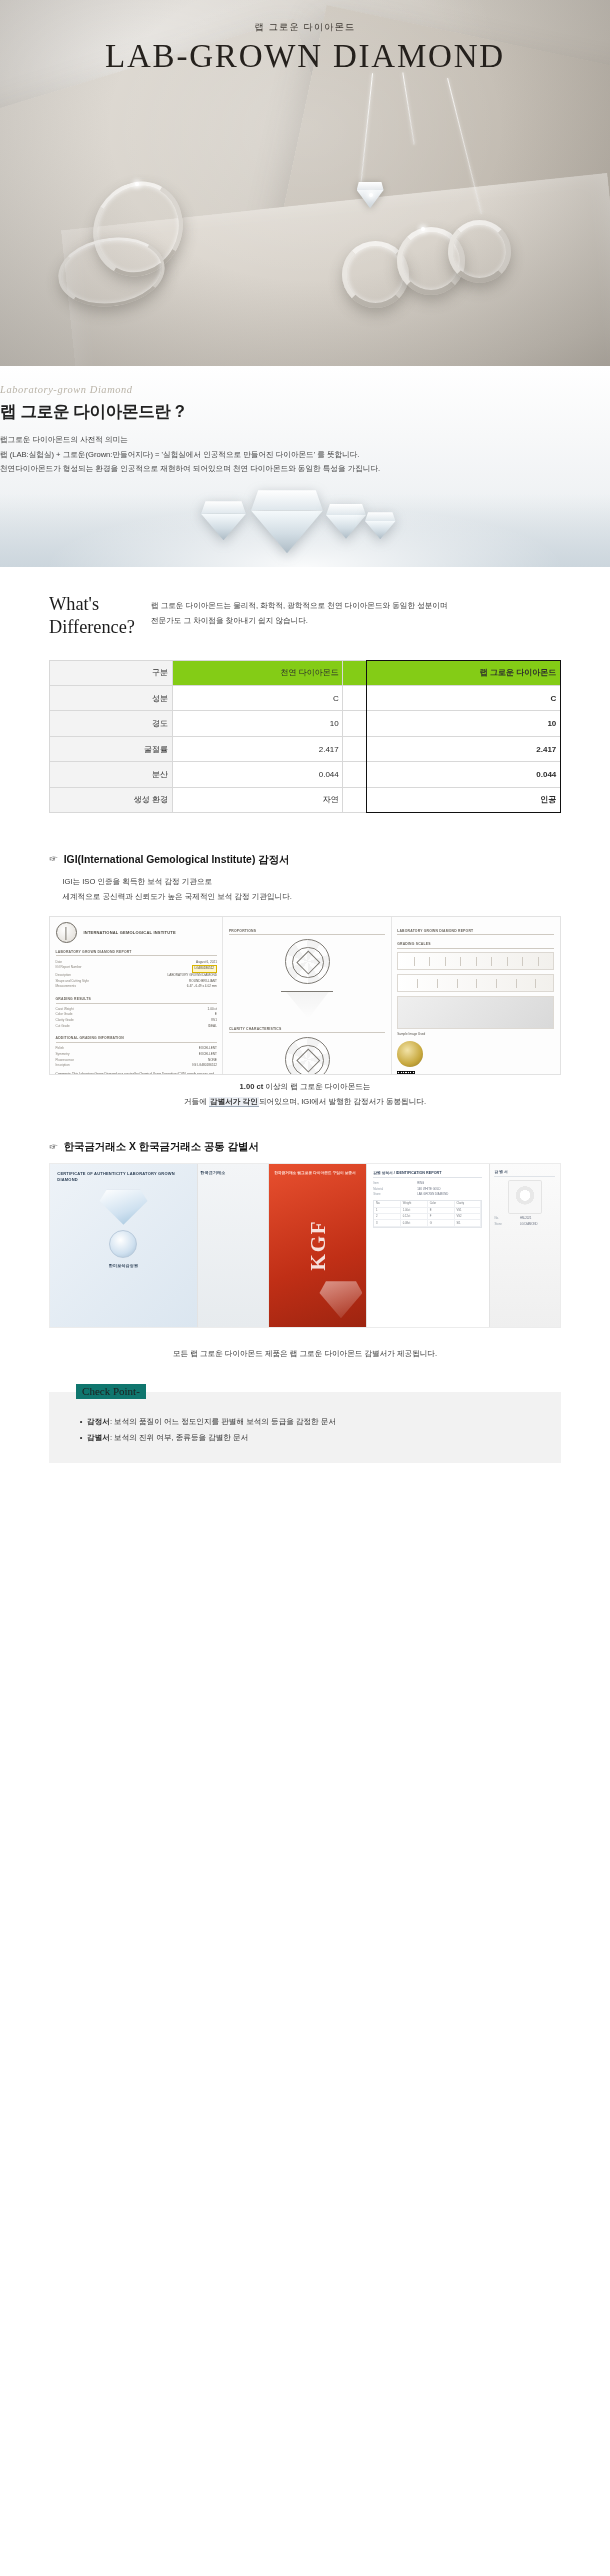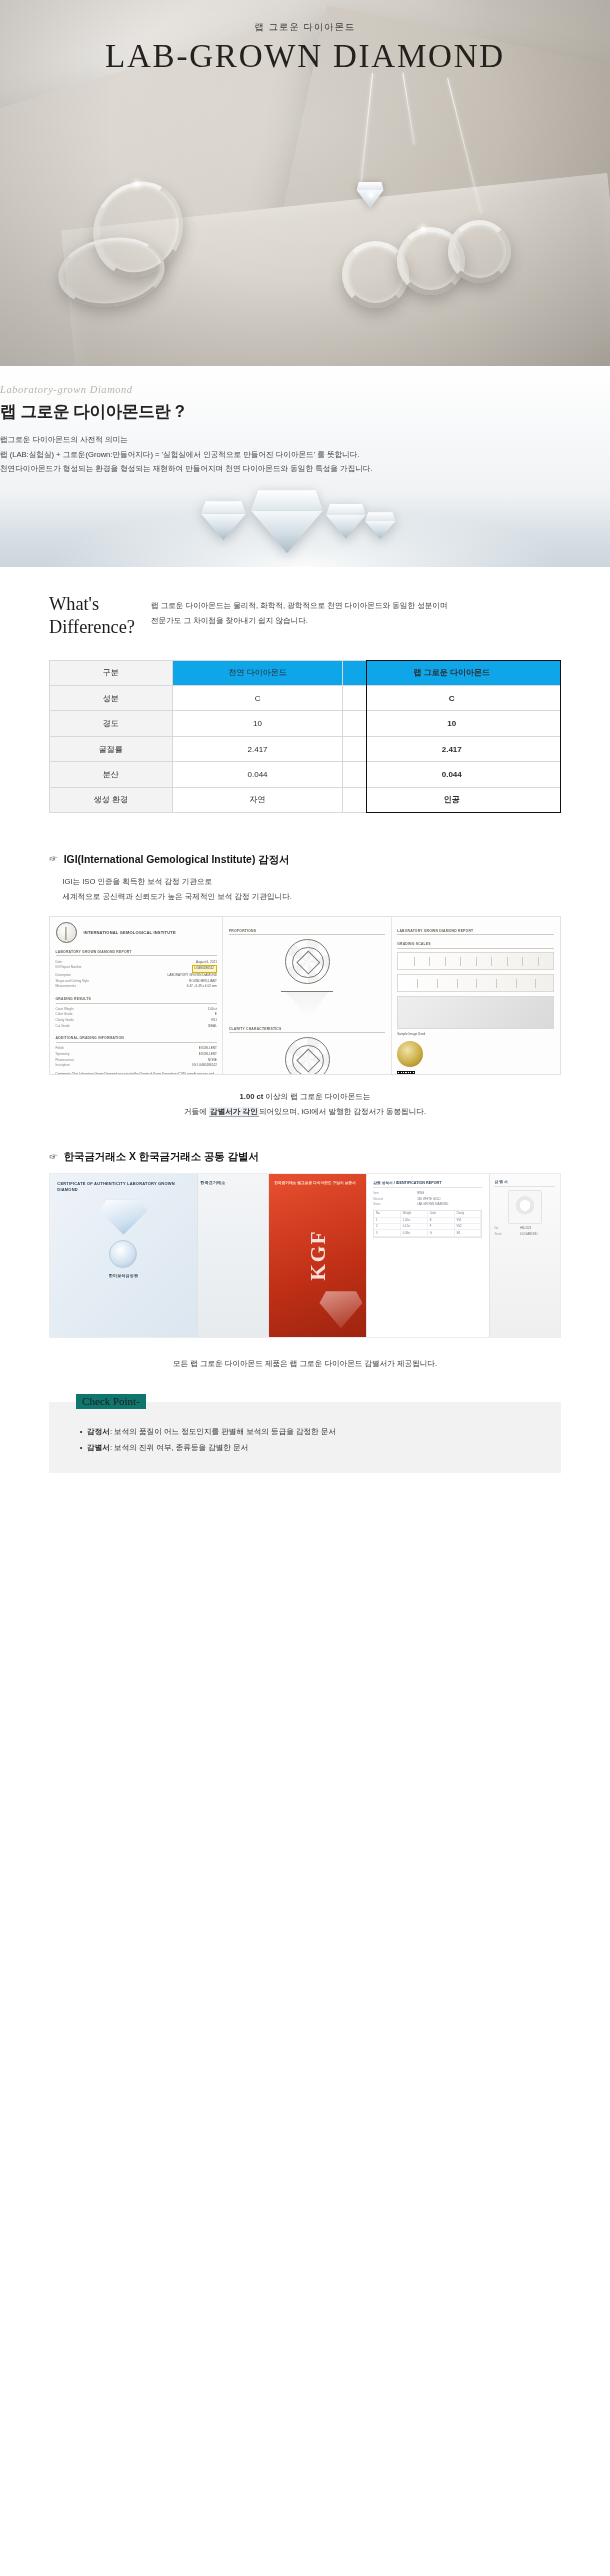--- a/index.html
+++ b/index.html
@@ -232,26 +232,26 @@
     padding-top: 6.1px;
   }
   table.cmp {
     width: 100%;
     border-collapse: collapse;
     font-size: 8px;
     color: #2c2c2c;
   }
   table.cmp td, table.cmp th {
     border: 0.6px solid #d8d8d8;
-    text-align: center;
+    text-align: right;
     padding: 6.7px 3.7px;
     font-weight: 400;
   }
   table.cmp thead td {
-    background: #0ea5e9;
+    background: #84cc16;
     font-weight: 500;
   }
   table.cmp td.label {
     background: #f3f3f3;
     width: 24%;
     font-weight: 500;
   }
   table.cmp .hi {
     font-weight: 700;
   }
@@ -433,21 +433,21 @@
     width: 26px; height: 26px;
     border-radius: 50%;
     background: radial-gradient(circle at 40% 35%, #f2e3a8, #c8a93f 60%, #8e7420);
     margin: 3.7px 0;
   }
   .igi-note {
     text-align: center;
     font-size: 7.6px;
     line-height: 1.95;
     color: #333;
-    margin-top: 15px;
+    margin-top: 5px;
   }
   .igi-note .bold { font-weight: 700; }
   .mark-hl {
     background: #eceff4;
     border-bottom: 1.2px solid #9aa7b5;
     padding: 0 1.2px;
     font-weight: 700;
   }
 
   
@@ -610,21 +610,21 @@
       <div class="hero-kicker">랩 그로운 다이아몬드</div>
       <div class="hero-title">LAB-GROWN DIAMOND</div>
     </div>
   </section>
 
   <section class="sec-intro">
     <div class="script">Laboratory-grown Diamond</div>
     <h2>랩 그로운 다이아몬드란 ?</h2>
     <p>랩그로운 다이아몬드의 사전적 의미는</p>
     <p>랩 (LAB:실험실) + 그로운(Grown:만들어지다) = '실험실에서 인공적으로 만들어진 다이아몬드' 를 뜻합니다.</p>
-    <p>천연다이아몬드가 형성되는 환경을 형성되는 재현하여 만들어지며 천연 다이아몬드와 동일한 특성을 가집니다.</p>
+    <p>천연다이아몬드가 형성되는 환경을 인공적으로 재현하여 되어있으며 천연 다이아몬드와 동일한 특성을 가집니다.</p>
 
     <div class="diamond-row">
       <div class="big-gem" style="left:201px; top:7.3px; width:45px; height:39px;">
         <div class="crown"></div>
           <div class="pav"></div>
       </div>
       <div class="big-gem" style="left:251px; top:-3.7px; width:72px; height:63px;">
         <div class="crown"></div>
           <div class="pav"></div>
       </div>

